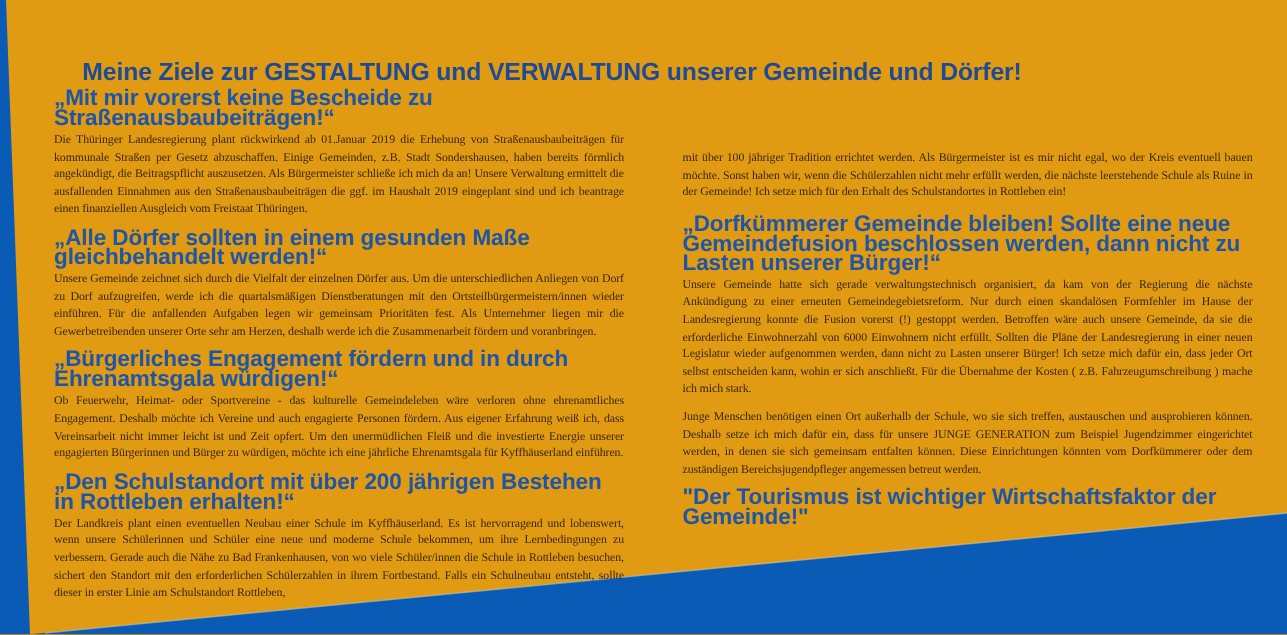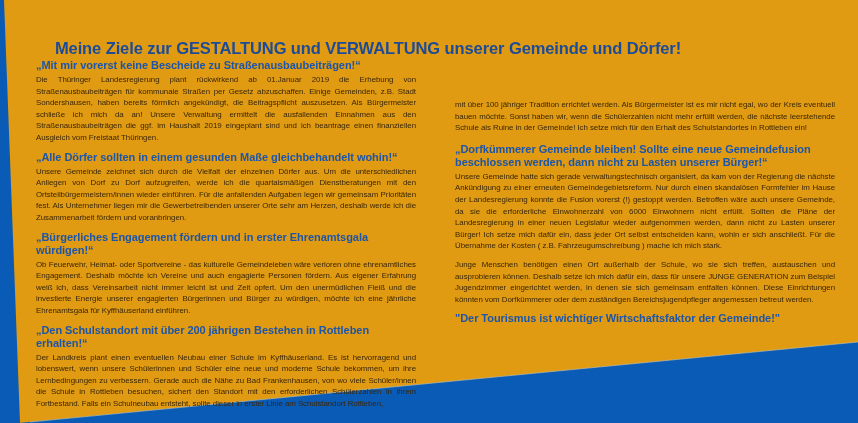--- a/index.html
+++ b/index.html
@@ -13,24 +13,24 @@
     position: absolute; top: 28px; left: 0; width: 736px; text-align: center;
     font-family: "Liberation Sans", sans-serif; font-weight: bold;
     font-size: 16.5px; color: #1d4b98; letter-spacing: -0.1px; z-index: 2;
   }
   .col { position: absolute; z-index: 2; color: #3a2608; }
   .col-left { left: 36px; top: 59px; width: 380px; }
   .col-right { left: 455px; top: 75px; width: 380px; margin-top: 24px; }
   .section { margin-bottom: 7px; }
   .section h2 {
     margin: 0 0 2px 0; font-family: "Liberation Sans", sans-serif; font-weight: bold;
-    font-size: 11px; color: #1d55a8; line-height: 13px; letter-spacing: -0.05px;
+    font-size: 15px; color: #1d55a8; line-height: 13px; letter-spacing: -0.05px;
   }
   .section p {
-    margin: 0; font-family: Liberation Sans, sans-serif; font-size: 7.9px;
+    margin: 0; font-family: Liberation Serif, serif; font-size: 7.9px;
     line-height: 11.6px; text-align: justify; color: #3a2608; letter-spacing: -0.05px;
   }
   .cont p { margin-bottom: 9px; }
 </style>
 </head>
 <body>
 
 <svg class="bg-shapes" width="858" height="423" viewBox="0 0 858 423">
   <polygon points="0,0 4,0 20,423 0,423" fill="#0a5bb5"></polygon>
   <polygon points="18,423 858,342 858,423" fill="#0a5bb5"></polygon>
@@ -38,25 +38,25 @@
 </svg>
 
 <h1 class="page-title">Meine Ziele zur GESTALTUNG und VERWALTUNG unserer Gemeinde und Dörfer!</h1>
 
 <div class="col col-left">
   <div class="section">
     <h2>„Mit mir vorerst keine Bescheide zu Straßenausbaubeiträgen!“</h2>
     <p>Die Thüringer Landesregierung plant rückwirkend ab 01.Januar 2019 die Erhebung von Straßenausbaubeiträgen für kommunale Straßen per Gesetz abzuschaffen. Einige Gemeinden, z.B. Stadt Sondershausen, haben bereits förmlich angekündigt, die Beitragspflicht auszusetzen. Als Bürgermeister schließe ich mich da an! Unsere Verwaltung ermittelt die ausfallenden Einnahmen aus den Straßenausbaubeiträgen die ggf. im Haushalt 2019 eingeplant sind und ich beantrage einen finanziellen Ausgleich vom Freistaat Thüringen.</p>
   </div>
   <div class="section">
-    <h2>„Alle Dörfer sollten in einem gesunden Maße gleichbehandelt wohin!“</h2>
+    <h2>„Alle Dörfer sollten in einem gesunden Maße gleichbehandelt werden!“</h2>
     <p>Unsere Gemeinde zeichnet sich durch die Vielfalt der einzelnen Dörfer aus. Um die unterschiedlichen Anliegen von Dorf zu Dorf aufzugreifen, werde ich die quartalsmäßigen Dienstberatungen mit den Ortsteilbürgermeistern/innen wieder einführen. Für die anfallenden Aufgaben legen wir gemeinsam Prioritäten fest. Als Unternehmer liegen mir die Gewerbetreibenden unserer Orte sehr am Herzen, deshalb werde ich die Zusammenarbeit fördern und voranbringen.</p>
   </div>
   <div class="section">
-    <h2>„Bürgerliches Engagement fördern und in erster Ehrenamtsgala würdigen!“</h2>
+    <h2>„Bürgerliches Engagement fördern und in durch Ehrenamtsgala würdigen!“</h2>
     <p>Ob Feuerwehr, Heimat- oder Sportvereine - das kulturelle Gemeindeleben wäre verloren ohne ehrenamtliches Engagement. Deshalb möchte ich Vereine und auch engagierte Personen fördern. Aus eigener Erfahrung weiß ich, dass Vereinsarbeit nicht immer leicht ist und Zeit opfert. Um den unermüdlichen Fleiß und die investierte Energie unserer engagierten Bürgerinnen und Bürger zu würdigen, möchte ich eine jährliche Ehrenamtsgala für Kyffhäuserland einführen.</p>
   </div>
   <div class="section">
     <h2>„Den Schulstandort mit über 200 jährigen Bestehen in Rottleben erhalten!“</h2>
     <p>Der Landkreis plant einen eventuellen Neubau einer Schule im Kyffhäuserland. Es ist hervorragend und lobenswert, wenn unsere Schülerinnen und Schüler eine neue und moderne Schule bekommen, um ihre Lernbedingungen zu verbessern. Gerade auch die Nähe zu Bad Frankenhausen, von wo viele Schüler/innen die Schule in Rottleben besuchen, sichert den Standort mit den erforderlichen Schülerzahlen in ihrem Fortbestand. Falls ein Schulneubau entsteht, sollte dieser in erster Linie am Schulstandort Rottleben,</p>
   </div>
 </div>
 
 <div class="col col-right">
   <div class="section cont">

